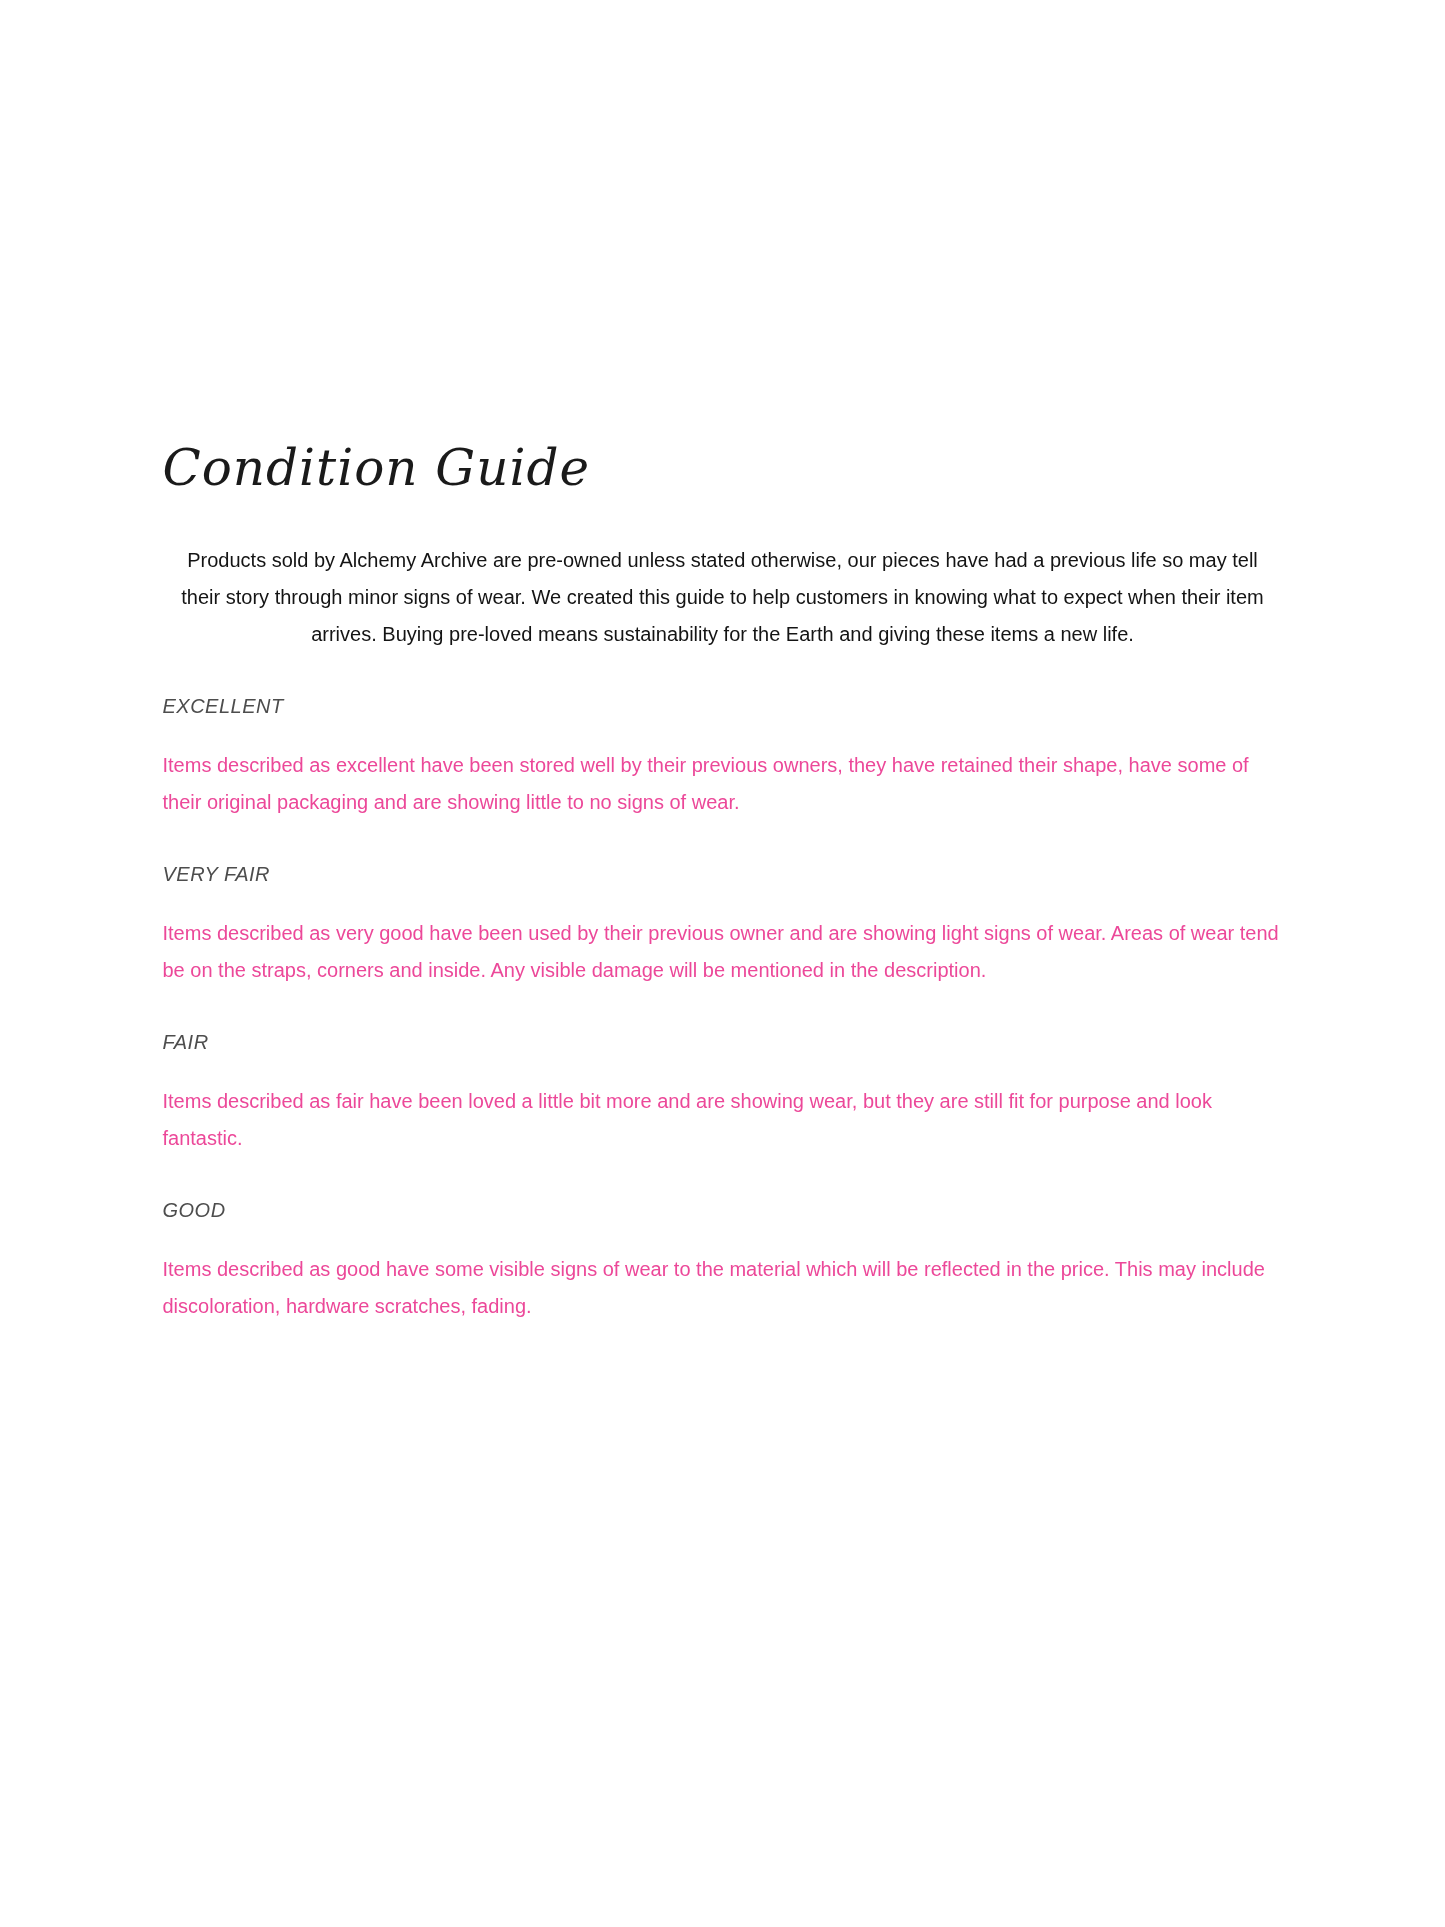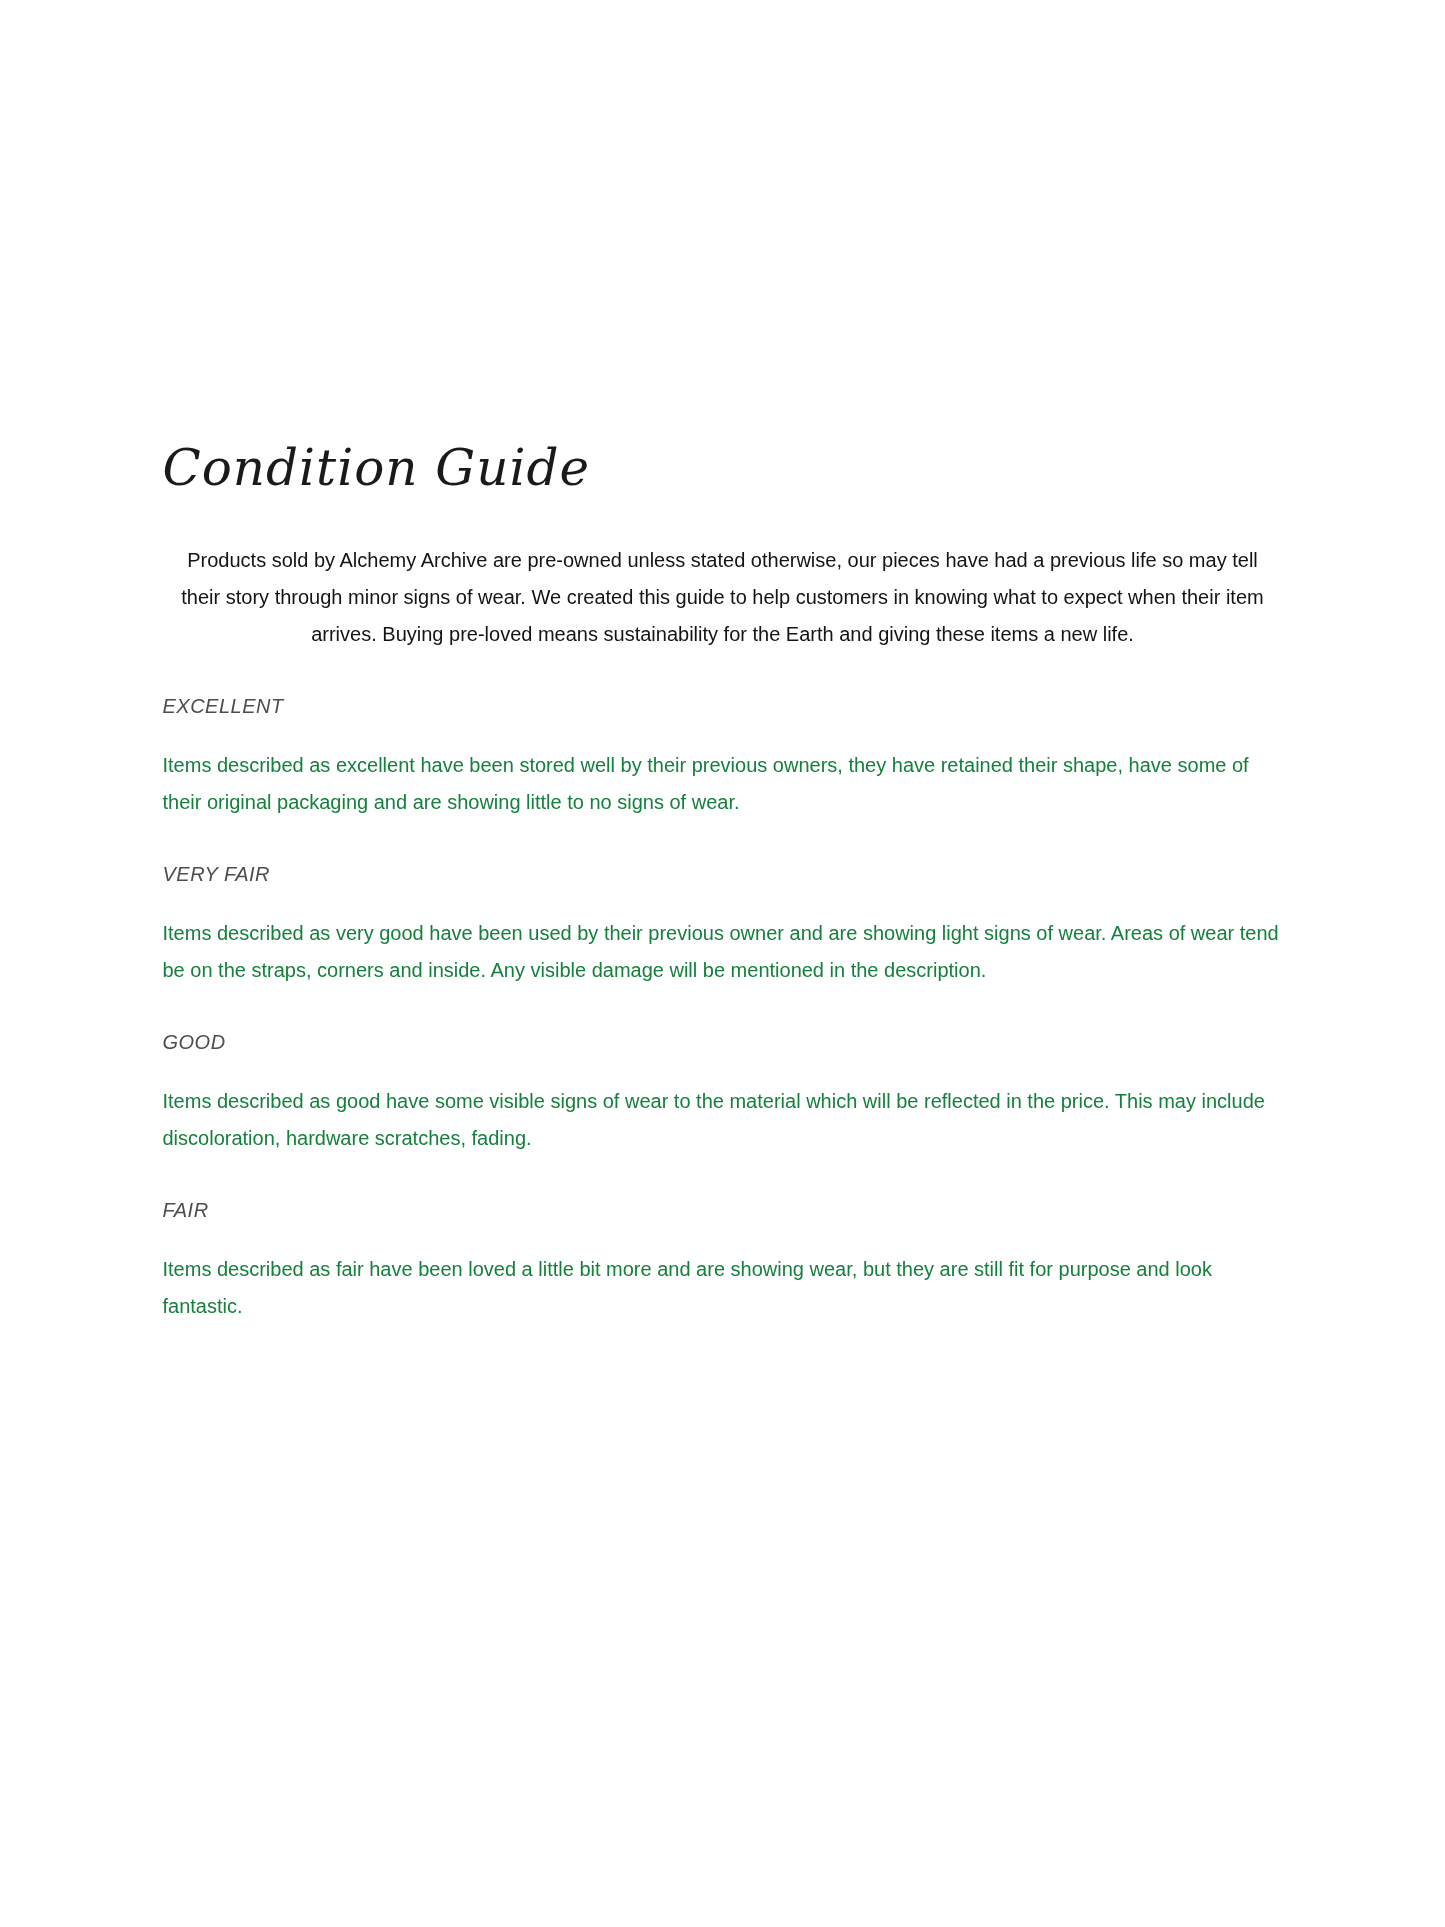--- a/index.html
+++ b/index.html
@@ -40,21 +40,21 @@
   .section-heading {
     font-size: 20px;
     font-weight: normal;
     font-style: italic;
     letter-spacing: 0.5px;
     color: #4d4d4d;
     margin: 40px 0 0 0;
     line-height: 1.3;
   }
   .section-body {
-    color: #15803d;
+    color: #ec4899;
     font-size: 20px;
     line-height: 1.85;
     margin: 28px 0 0 0;
   }
 </style>
 </head>
 <body>
 
 <div class="page">
   <main class="content">
@@ -67,23 +67,23 @@
       <h2 class="section-heading">EXCELLENT</h2>
       <p class="section-body">Items described as excellent have been stored well by their previous owners, they have retained their shape, have some of their original packaging and are showing little to no signs of wear.</p>
     </section>
 
     <section>
       <h2 class="section-heading">VERY FAIR</h2>
       <p class="section-body">Items described as very good have been used by their previous owner and are showing light signs of wear. Areas of wear tend be on the straps, corners and inside. Any visible damage will be mentioned in the description.</p>
     </section>
 
     <section>
-      <h2 class="section-heading">GOOD</h2>
-      <p class="section-body">Items described as good have some visible signs of wear to the material which will be reflected in the price. This may include discoloration, hardware scratches, fading.</p>
+      <h2 class="section-heading">FAIR</h2>
+      <p class="section-body">Items described as fair have been loved a little bit more and are showing wear, but they are still fit for purpose and look fantastic.</p>
     </section>
 
     <section>
-      <h2 class="section-heading">FAIR</h2>
-      <p class="section-body">Items described as fair have been loved a little bit more and are showing wear, but they are still fit for purpose and look fantastic.</p>
+      <h2 class="section-heading">GOOD</h2>
+      <p class="section-body">Items described as good have some visible signs of wear to the material which will be reflected in the price. This may include discoloration, hardware scratches, fading.</p>
     </section>
 
   </main>
 </div>
 
 </body></html>

